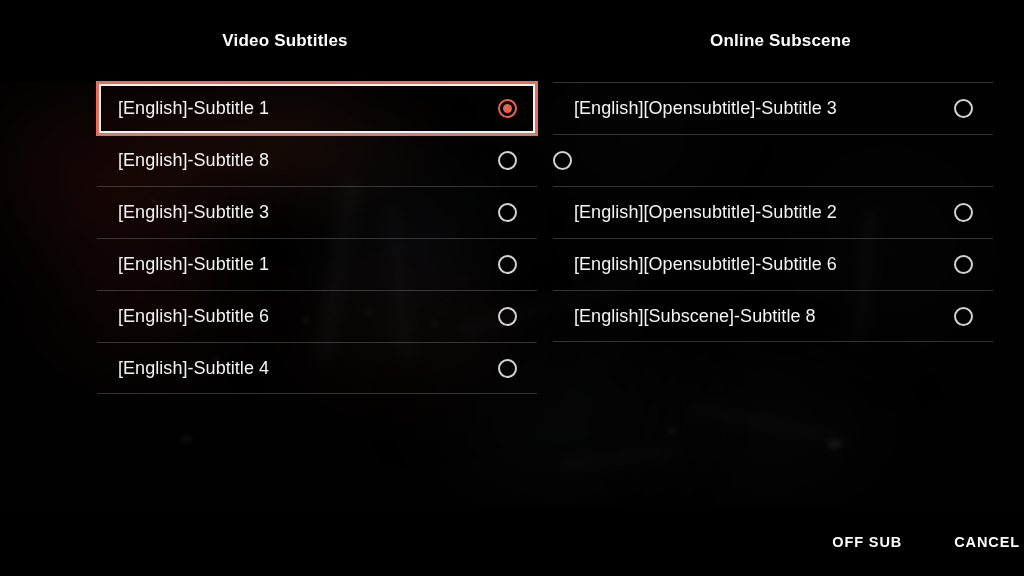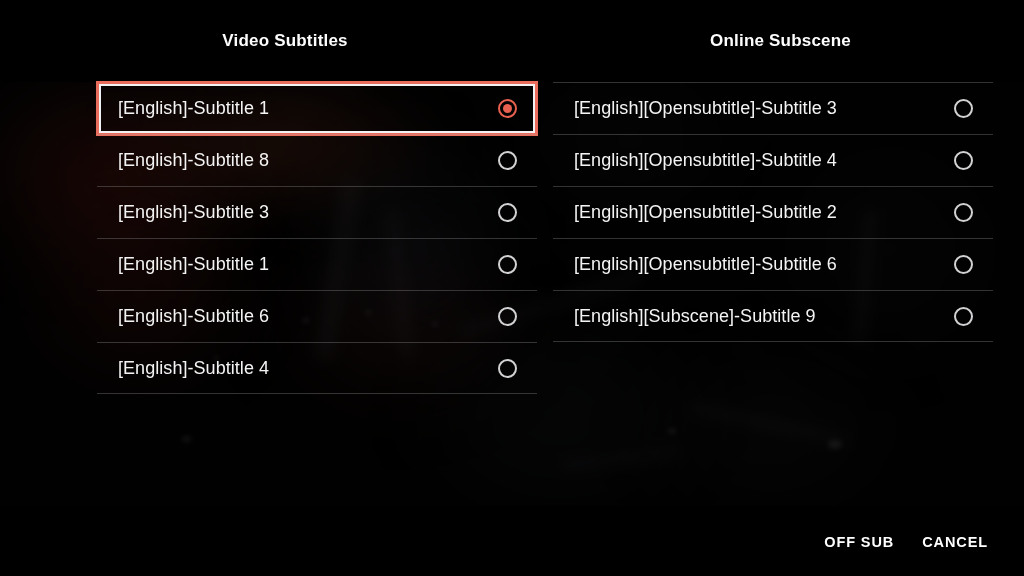--- a/index.html
+++ b/index.html
@@ -196,22 +196,21 @@
   .list .row:first-child.selected { border-top-color: transparent; }
 
   
   #actions {
     position: absolute;
     left: 0; right: 0; bottom: 0;
     height: 68px;
     display: flex;
     align-items: center;
     justify-content: flex-end;
-    padding-right: 32px;
-    gap: 20px;
+    gap: 44px;
   }
   .action-button {
     background: transparent;
     border: 0;
     color: #ffffff;
     font-family: "Liberation Sans", sans-serif;
     font-size: 14.5px;
     font-weight: bold;
     letter-spacing: 0.9px;
     cursor: pointer;
@@ -301,37 +300,36 @@
         <div class="list">
 
 
 
           <div class="row">
             <span class="row-label">[English][Opensubtitle]-Subtitle 3</span>
             <span class="radio"></span>
           </div>
 
           <div class="row">
-            <span class="row-label">[English][Opensubtitle]-Subtitle 4</span>
             <span class="radio"></span>
           </div>
 
           <div class="row">
             <span class="row-label">[English][Opensubtitle]-Subtitle 2</span>
             <span class="radio"></span>
           </div>
 
           <div class="row">
             <span class="row-label">[English][Opensubtitle]-Subtitle 6</span>
             <span class="radio"></span>
           </div>
 
 
           <div class="row">
-            <span class="row-label">[English][Subscene]-Subtitle 9</span>
+            <span class="row-label">[English][Subscene]-Subtitle 8</span>
             <span class="radio"></span>
           </div>
 
         </div>
       </div>
 
     </div>
 
     <div id="actions">
       <button class="action-button">OFF SUB</button>

